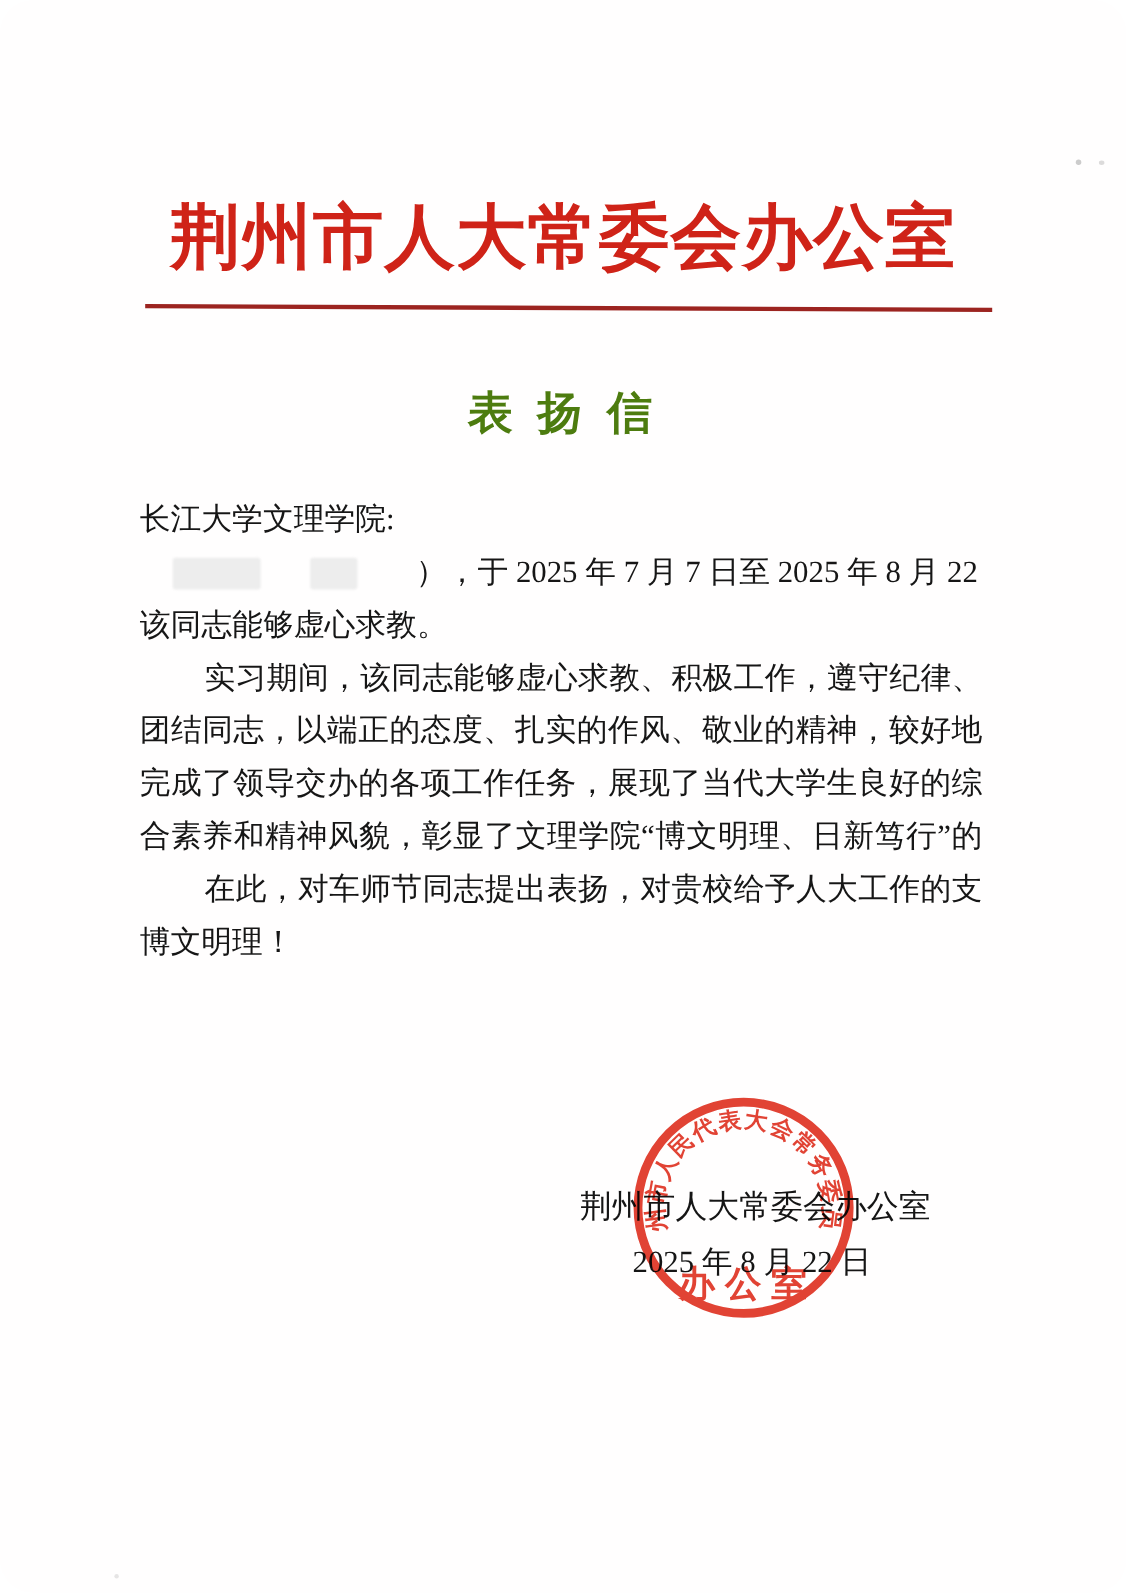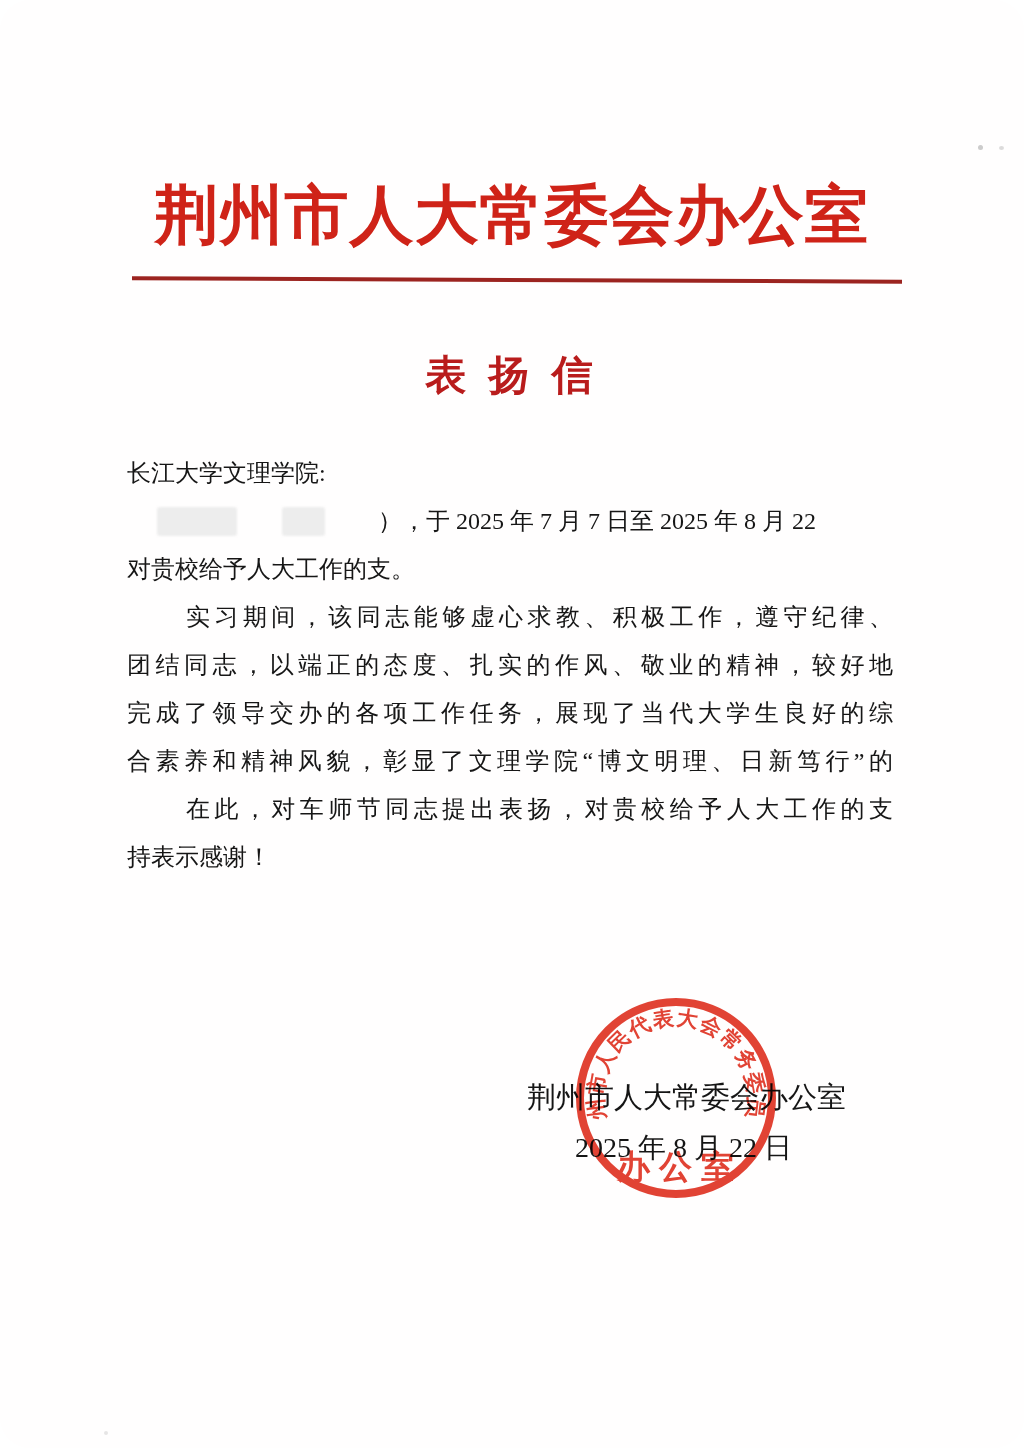--- a/index.html
+++ b/index.html
@@ -24,28 +24,28 @@
   .divider{
     position:absolute;left:132px;top:278px;width:770px;height:4px;
     background:#9c2420;
     transform:rotate(0.25deg);
   }
 
   
   .letter-title{
     position:absolute;left:0;top:348px;width:1024px;height:54px;
     line-height:54px;text-align:center;
-    font-size:41px;font-weight:bold;color:#b91c1c;
+    font-size:41px;font-weight:bold;color:#4d7c0f;
     letter-spacing:6px;
   }
 
   
   .body-lines{
     position:absolute;left:127px;top:449px;width:766px;
-    font-size:24px;color:#161616;
+    font-size:28px;color:#161616;
   }
   .bline{height:48px;line-height:48px;overflow:hidden;}
   .justify{text-align:justify;text-align-last:justify;}
   .indent-justify{padding-left:59px;text-align:justify;text-align-last:justify;}
   .redacted{position:relative;}
   .blob{position:absolute;background:#ededed;border-radius:3px;top:10px;height:29px;filter:blur(1.2px);}
   .blob1{left:30px;width:80px;}
   .blob2{left:155px;width:43px;}
   .rtext{position:absolute;left:251px;top:0;white-space:nowrap;}
 
@@ -85,27 +85,27 @@
 
   <div class="letter-title">表 扬 信</div>
 
   <div class="body-lines">
       <div class="bline ">长江大学文理学院:</div>
       <div class="bline redacted">
         <span class="blob blob1"></span>
         <span class="blob blob2"></span>
         <span class="rtext">），于 2025 年 7 月 7 日至 2025 年 8 月 22</span>
       </div>
-      <div class="bline ">对贵校给予人大工作的支。</div>
+      <div class="bline ">该同志能够虚心求教。</div>
       <div class="bline indent-justify">实习期间，该同志能够虚心求教、积极工作，遵守纪律、</div>
       <div class="bline justify">团结同志，以端正的态度、扎实的作风、敬业的精神，较好地</div>
       <div class="bline justify">完成了领导交办的各项工作任务，展现了当代大学生良好的综</div>
       <div class="bline justify">合素养和精神风貌，彰显了文理学院“博文明理、日新笃行”的</div>
       <div class="bline indent-justify">在此，对车师节同志提出表扬，对贵校给予人大工作的支</div>
-      <div class="bline ">持表示感谢！</div>
+      <div class="bline ">博文明理！</div>
     </div>
 
   <div class="sig-office">荆州市人大常委会办公室</div>
 
   <div class="sig-date">2025 年 8 月 22 日</div>
 
   <div class="seal">
     <svg viewBox="0 0 204 204" xmlns="http://www.w3.org/2000/svg">
       <defs>
         <path id="sealArc" d="M 35.8 132.8 A 73 73 0 1 1 168.2 132.8" fill="none"></path>

